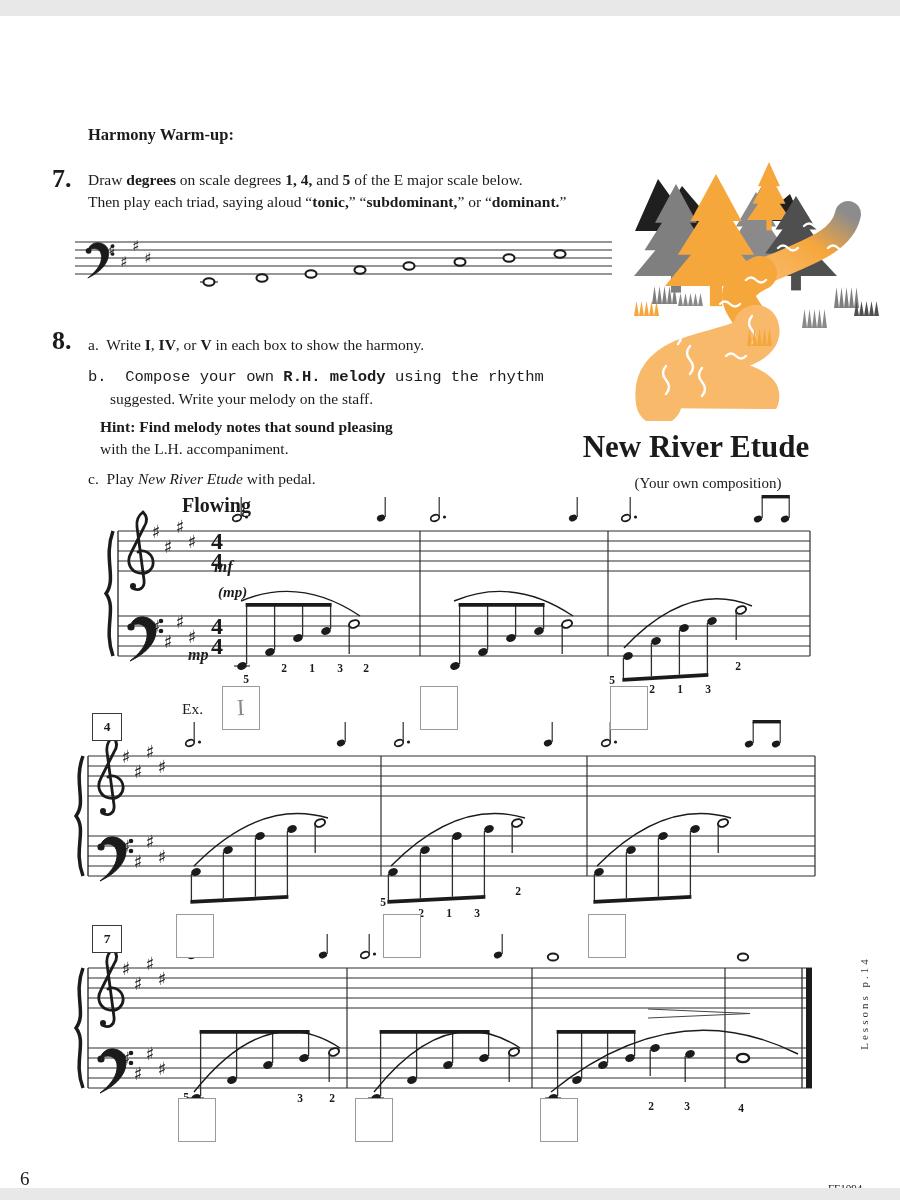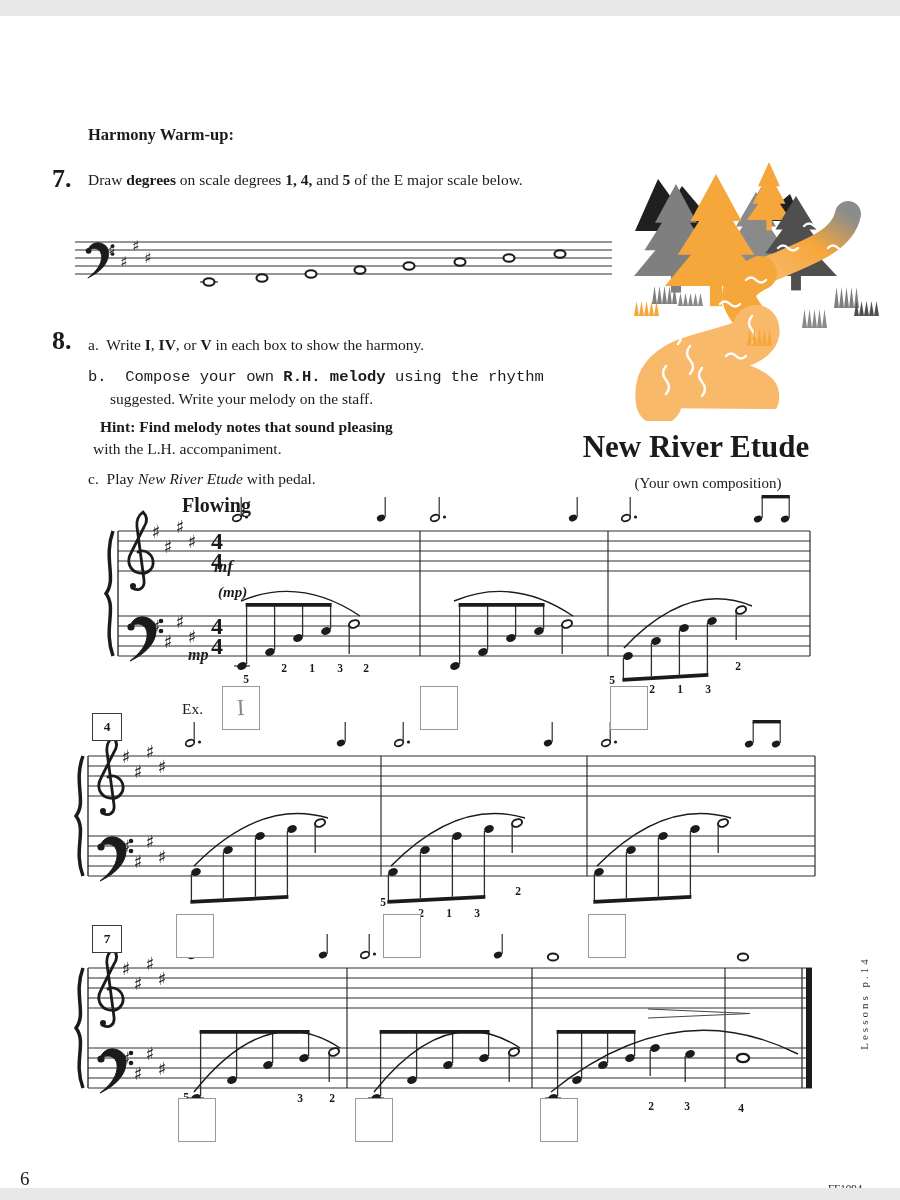--- a/index.html
+++ b/index.html
@@ -28,33 +28,34 @@
 </style>
 </head>
 <body>
 
 <div id="page">
 
   <div class="abs bodytext" style="left:88px;top:108px;font-size:16.5px;font-weight:bold;">Harmony Warm-up:</div>
 
   <div class="abs itemnum" style="left:52px;top:148px;">7.</div>
   <div class="abs bodytext" style="left:88px;top:153px;"><span>Draw </span><span class="seg-b">degrees</span><span> on scale degrees </span><span class="seg-b">1, 4,</span><span> and </span><span class="seg-b">5</span><span> of the E major scale below.</span></div>
+  <div class="abs bodytext" style="left:88px;top:175px;"><span>Then play each triad, saying aloud “</span><span class="seg-b">tonic,</span><span>” “</span><span class="seg-b">subdominant,</span><span>” or “</span><span class="seg-b">dominant.</span><span>”</span></div>
 
   <div class="abs itemnum" style="left:52px;top:310px;">8.</div>
   <div class="abs bodytext" style="left:88px;top:318px;">
     <span class="sublabel">a.</span>&nbsp;
     <span><span>Write </span><span class="seg-b">I</span><span>, </span><span class="seg-b">IV</span><span>, or </span><span class="seg-b">V</span><span> in each box to show the harmony.</span></span>
   </div>
   <div class="abs bodytext" style="left:88px;top:350px;font-family:Liberation Mono, monospace;">
     <span class="sublabel">b.</span>&nbsp;
     <span><span>Compose your own </span><span class="seg-b">R.H. melody</span><span> using the rhythm</span></span>
   </div>
   <div class="abs bodytext" style="left:110px;top:372px;"><span>suggested. Write your melody on the staff.</span></div>
   <div class="abs bodytext" style="left:100px;top:400px;font-weight:bold;"><span>Hint: Find melody notes that sound pleasing</span></div>
-  <div class="abs bodytext" style="left:93px;top:422px;text-align:center;"><span>with the L.H. accompaniment.</span></div>
+  <div class="abs bodytext" style="left:100px;top:422px;text-align:center;"><span>with the L.H. accompaniment.</span></div>
   <div class="abs bodytext" style="left:88px;top:452px;">
     <span class="sublabel">c.</span>&nbsp;
     <span><span>Play </span><span class="seg-i">New River Etude</span><span> with pedal.</span></span>
   </div>
 
   <div id="title" class="abs" style="left:556px;top:413px;">New River Etude</div>
   <div id="subtitle" class="abs" style="left:568px;top:459px;">(Your own composition)</div>
   <div id="tempo" class="abs" style="left:182px;top:478px;">Flowing</div>
 
   <svg id="art" width="290" height="270" viewBox="620 135 290 270" style="left:610px;top:135px;">

